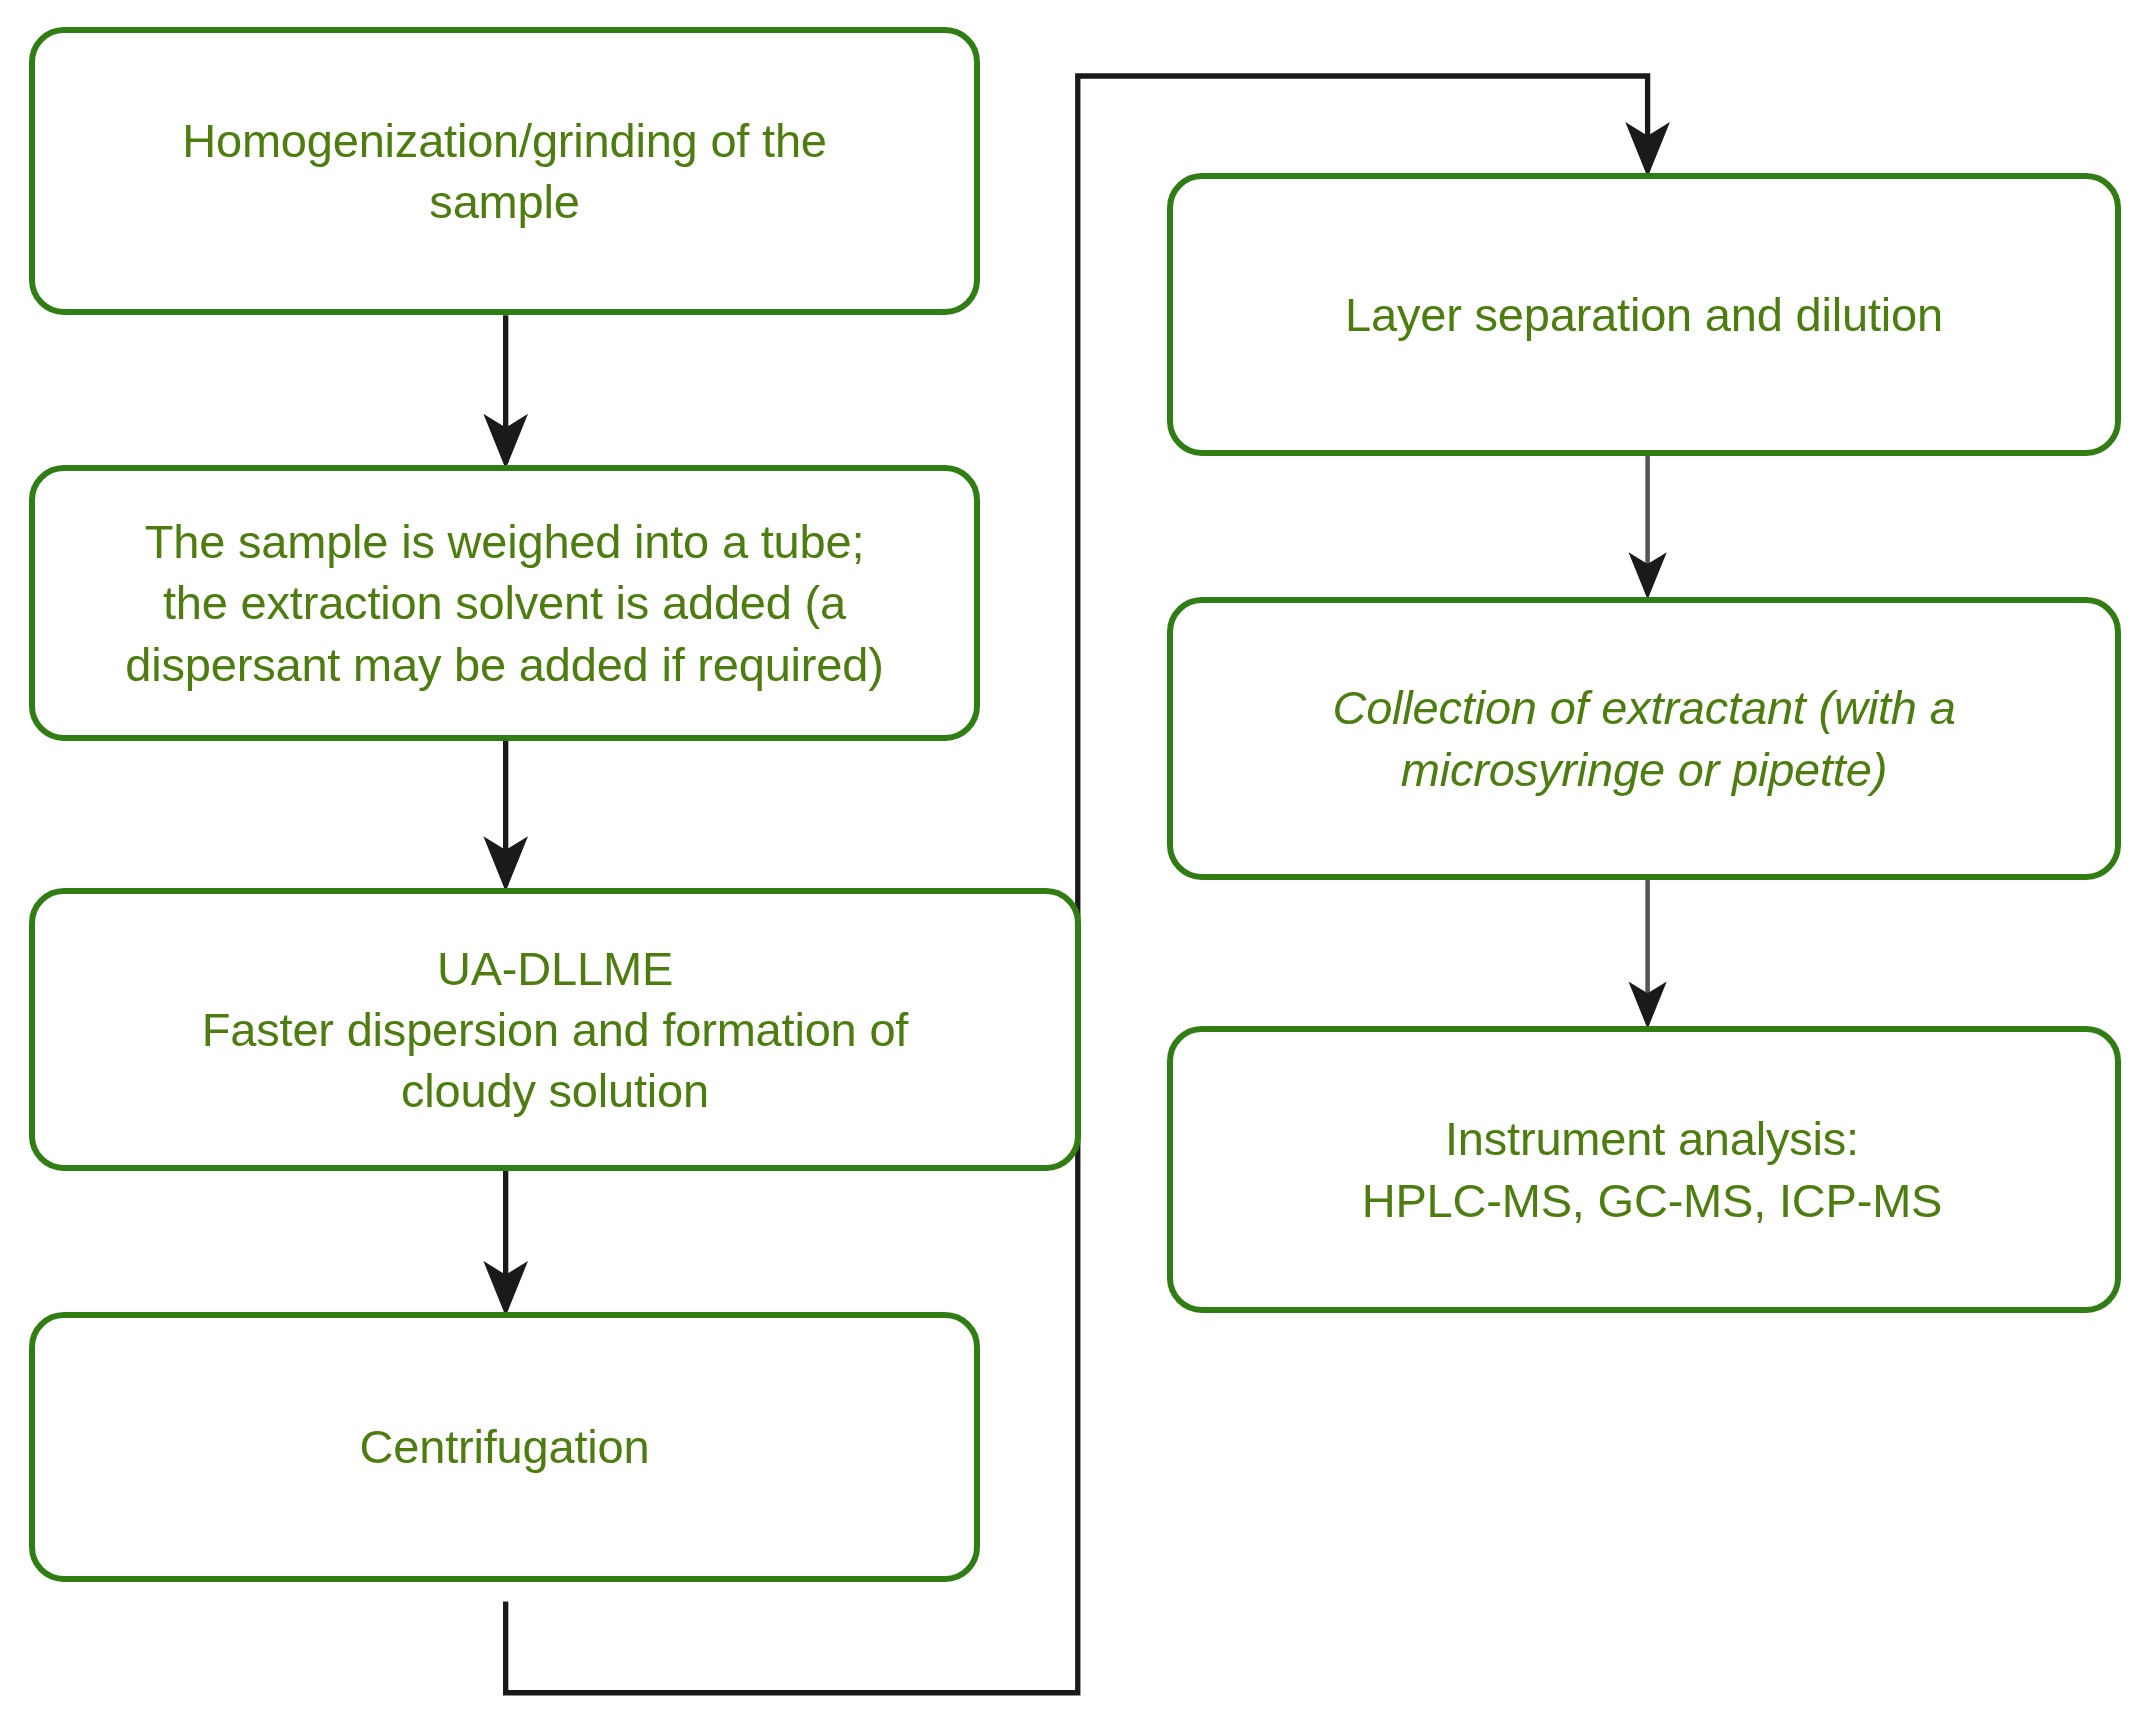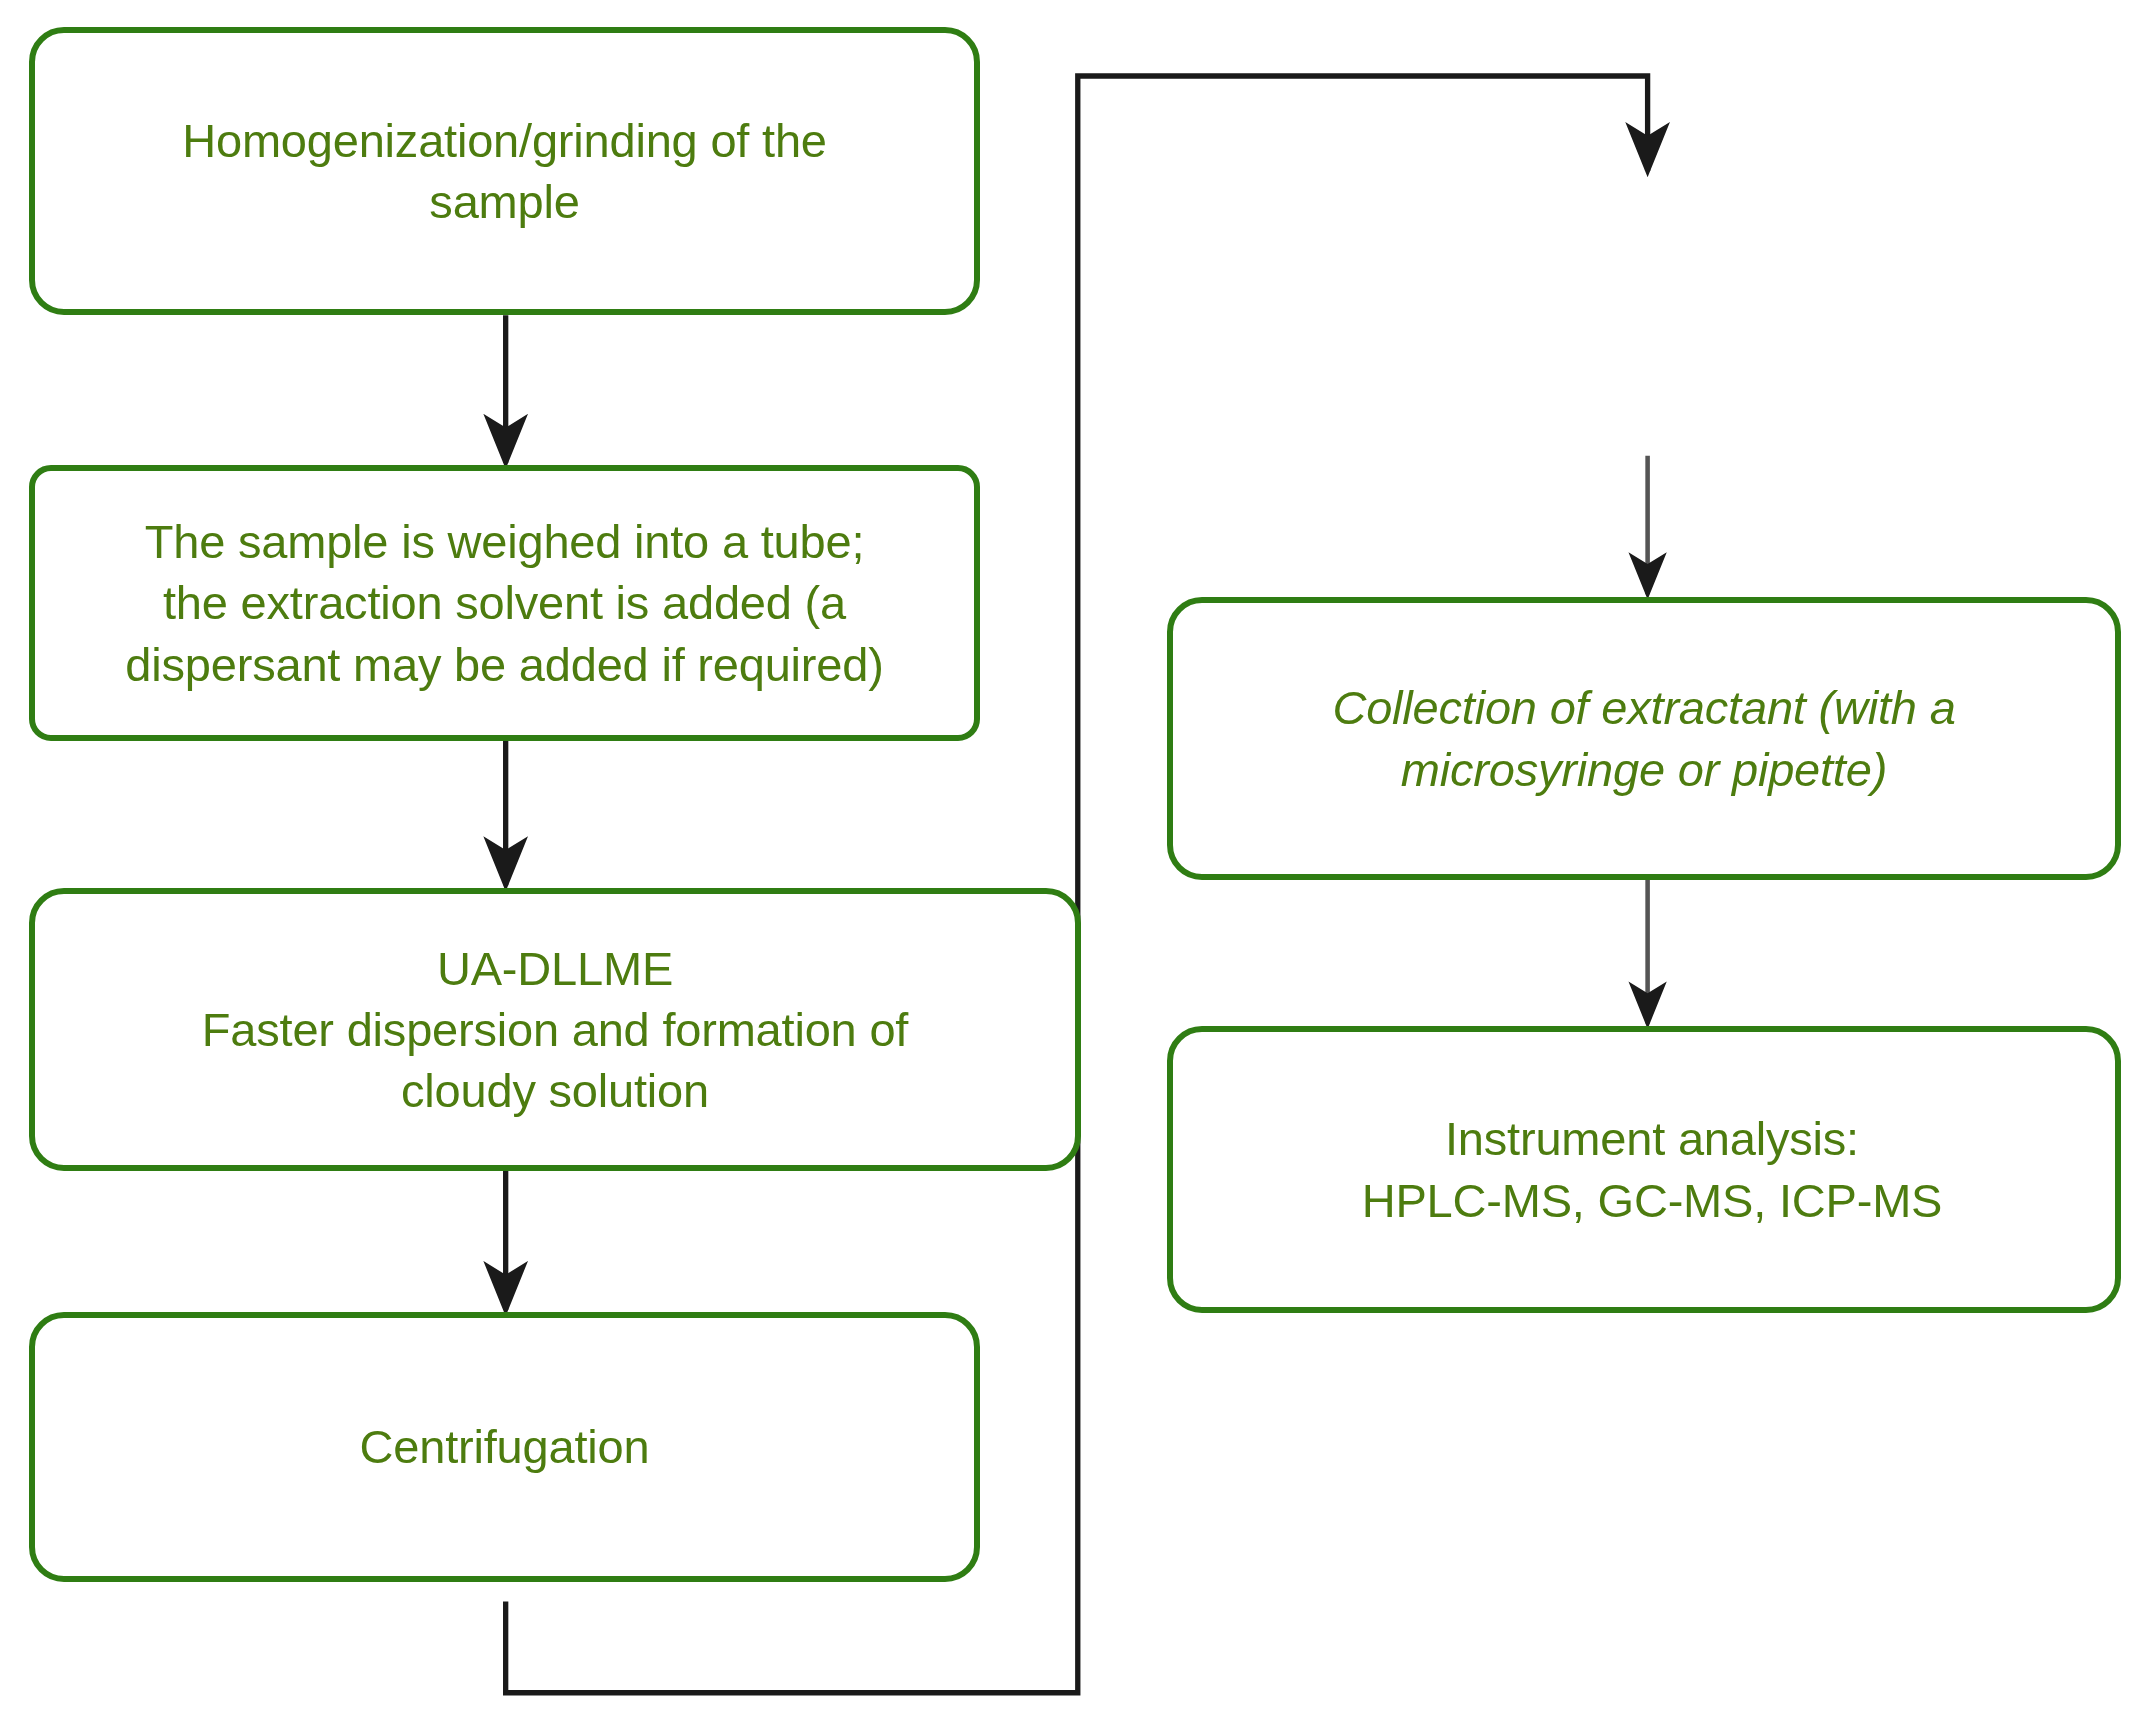--- a/index.html
+++ b/index.html
@@ -81,36 +81,39 @@
     <g>
       <line x1="2168" y1="1158" x2="2168" y2="1347" stroke="#555555" stroke-width="6" marker-end="url(#arrowhead)"></line>
     </g>
   </svg>
 
   <div class="node" style="left:29px; top:27px; width:951px; height:288px;">
     <div class="node-label">Homogenization/grinding of the
 sample</div>
   </div>
 
-  <div class="node" style="left:29px; top:465px; width:951px; height:276px;border-radius:22px;">
+  <div class="node" style="left:29px; top:465px; width:951px; height:276px;">
     <div class="node-label">The sample is weighed into a tube;
 the extraction solvent is added (a
 dispersant may be added if required)</div>
   </div>
 
   <div class="node" style="left:29px; top:888px; width:1052px; height:283px;">
     <div class="node-label">UA-DLLME
 Faster dispersion and formation of
 cloudy solution</div>
   </div>
 
   <div class="node" style="left:29px; top:1312px; width:951px; height:270px;">
     <div class="node-label">Centrifugation</div>
   </div>
 
+  <div class="node" style="left:1167px; top:173px; width:954px; height:283px;">
+    <div class="node-label">Layer separation and dilution</div>
+  </div>
 
   <div class="node" style="left:1167px; top:597px; width:954px; height:283px;font-style:italic;">
     <div class="node-label">Collection of extractant (with a
 microsyringe or pipette)</div>
   </div>
 
   <div class="node" style="left:1167px; top:1026px; width:954px; height:287px;padding-left:16px;">
     <div class="node-label">Instrument analysis:
 HPLC-MS, GC-MS, ICP-MS</div>
   </div>

